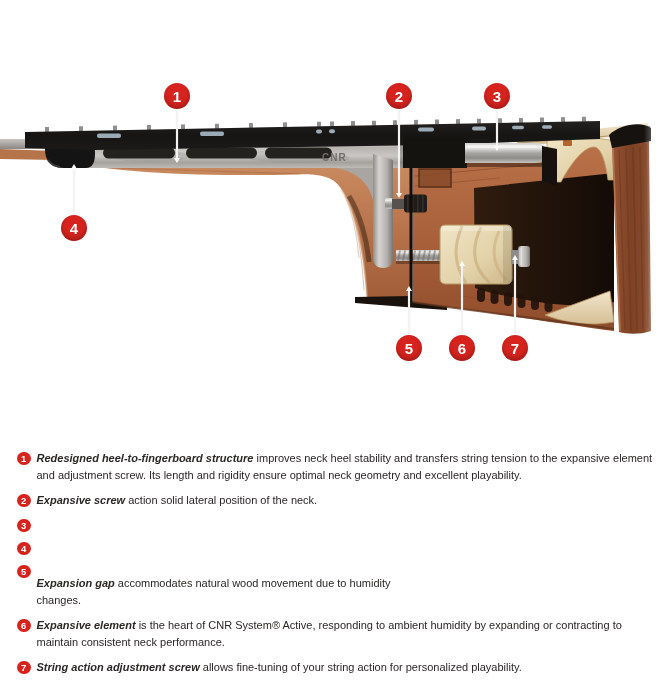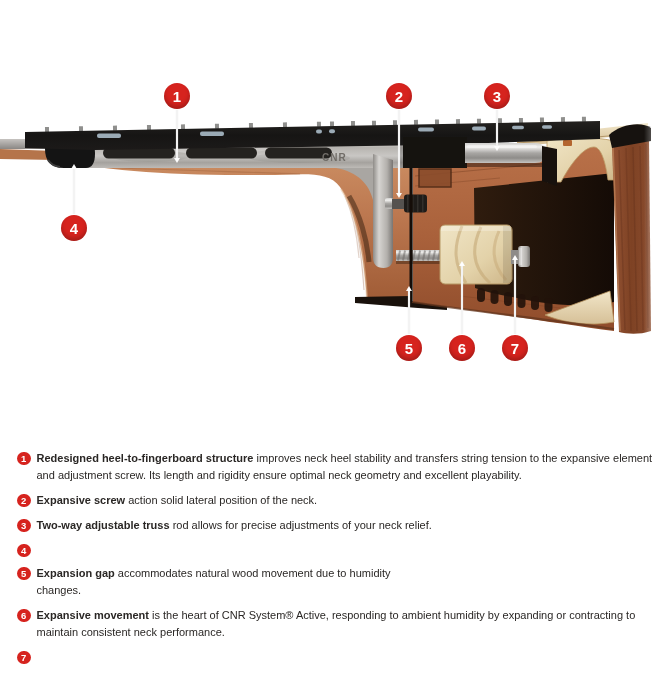--- a/index.html
+++ b/index.html
@@ -10,22 +10,22 @@
   .marker{position:absolute;width:26px;height:26px;border-radius:50%;
           background:var(--accent-red,#d6231e);color:#fff;font-weight:bold;font-size:15px;
           display:flex;align-items:center;justify-content:center;
           box-shadow:inset 0 -3px 4px rgba(0,0,0,.22);}
   .legend{position:absolute;left:17px;top:450px;width:641px;}
   .legend-item{display:flex;gap:6px;margin-bottom:8px;}
   .bullet{flex:0 0 13.5px;width:13.5px;height:13.5px;margin-top:1.5px;border-radius:50%;
           background:var(--accent-red,#d6231e);color:#fff;font-size:9.5px;font-weight:bold;
           text-align:center;line-height:14px;}
   .legend-text{margin:0;font-size:11px;line-height:17px;color:var(--text,#2a2725);}
-  .legend-text b{font-weight:bold;}
-  .legend-item:nth-child(5) .legend-text{max-width:375px;}
+  .legend-text b{font-weight:bold;font-style:italic;}
+  .legend-item:nth-child(5) .legend-text{max-width:375px;margin-top:12px;}
 </style>
 </head>
 <body>
 
 <div class="stage">
 
   <div class="figure">
     <svg width="672" height="440" viewBox="0 0 672 440" xmlns="http://www.w3.org/2000/svg">
       <defs>
         <linearGradient id="gNeck" x1="0" y1="0" x2="0" y2="1">
@@ -303,30 +303,30 @@
     <div class="legend-item">
       <span class="bullet">1</span>
       <p class="legend-text"><b>Redesigned heel-to-fingerboard structure</b> <span>improves neck heel stability and transfers string tension to the expansive element and adjustment screw. Its length and rigidity ensure optimal neck geometry and excellent playability.</span></p>
     </div>
     <div class="legend-item">
       <span class="bullet">2</span>
       <p class="legend-text"><b>Expansive screw</b> <span>action solid lateral position of the neck.</span></p>
     </div>
     <div class="legend-item">
       <span class="bullet">3</span>
-      <p class="legend-text"><b>Two-way adjustable truss</b> <span>rod allows for precise adjustments of your neck relief.</span></p>
     </div>
     <div class="legend-item">
       <span class="bullet">4</span>
     </div>
     <div class="legend-item">
       <span class="bullet">5</span>
       <p class="legend-text"><b>Expansion gap</b> <span>accommodates natural wood movement due to humidity changes.</span></p>
     </div>
     <div class="legend-item">
       <span class="bullet">6</span>
-      <p class="legend-text"><b>Expansive movement</b> <span>is the heart of CNR System® Active, responding to ambient humidity by expanding or contracting to maintain consistent neck performance.</span></p>
+      <p class="legend-text"><b>Expansive element</b> <span>is the heart of CNR System® Active, responding to ambient humidity by expanding or contracting to maintain consistent neck performance.</span></p>
     </div>
     <div class="legend-item">
       <span class="bullet">7</span>
+      <p class="legend-text"><b>String action adjustment screw</b> <span>allows fine-tuning of your string action for personalized playability.</span></p>
     </div>
   </div>
 </div>
 
 </body></html>

